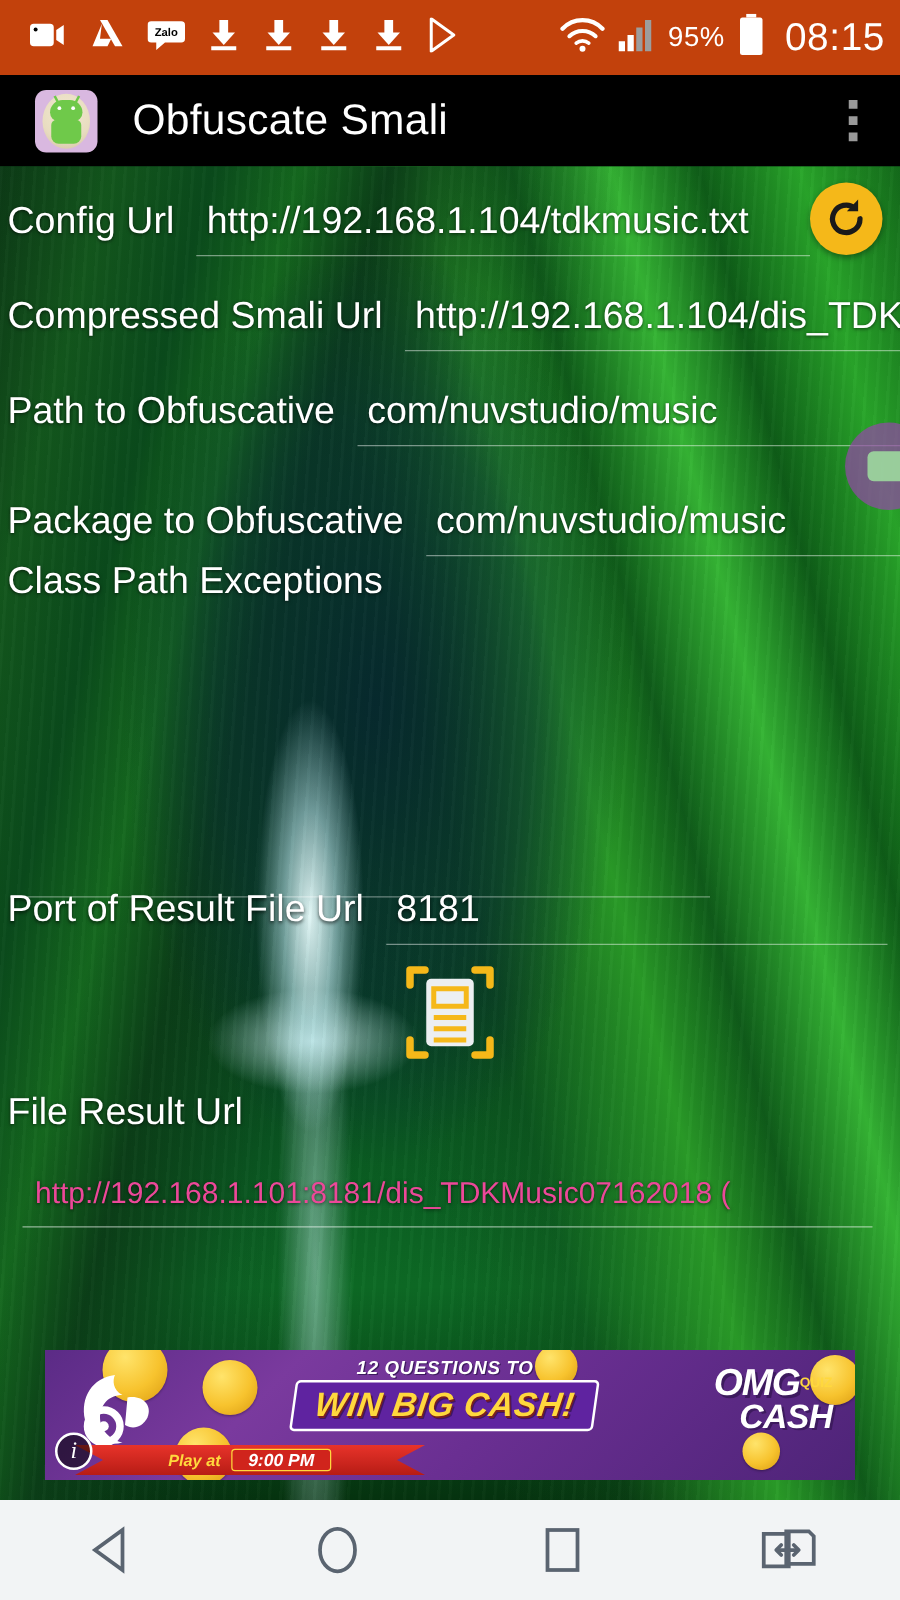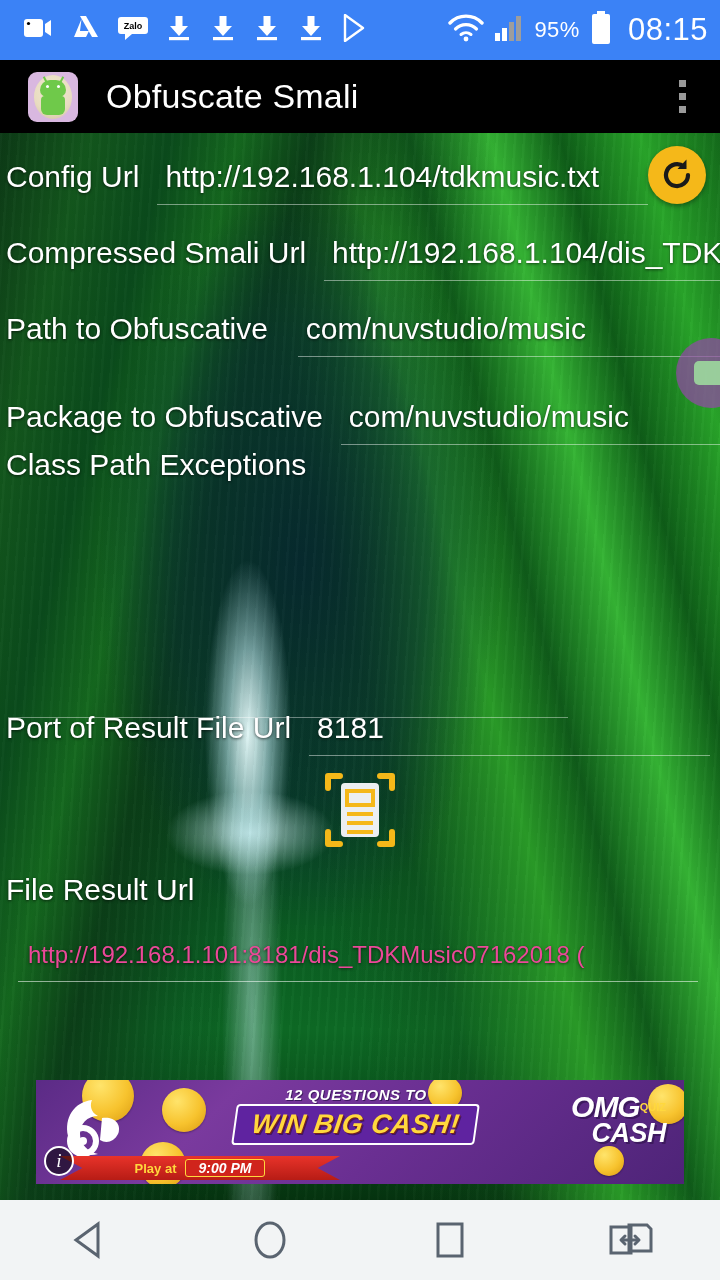--- a/index.html
+++ b/index.html
@@ -6,21 +6,21 @@
   html,body { width:720px; height:1280px; overflow:hidden; }
   body {
     font-family:"Liberation Sans", sans-serif;
     background:#000;
     position:relative;
   }
 
   
   #status-bar{
     position:absolute; top:0; left:0; width:720px; height:60px;
-    background:#3b82f6; display:flex; align-items:center; padding:0 12px 0 24px;
+    background:#c2410c; display:flex; align-items:center; padding:0 12px 0 24px;
   }
   #status-left{ display:flex; align-items:center; gap:18px; flex:1; }
   #status-right{ display:flex; align-items:center; gap:10px; }
   .sicon{ display:block; }
   .battery-pct{ color:#fff; font-size:22px; letter-spacing:.5px; }
   .clock{ color:#fff; font-size:31px; letter-spacing:.5px; margin-left:6px; }
 
   
   #app-bar{
     position:absolute; top:60px; left:0; width:720px; height:73px;
@@ -113,21 +113,21 @@
   .field-value{
     color:#fff; font-size:30px; white-space:nowrap;
     text-shadow:0 1px 3px rgba(0,0,0,.6);
     display:block;
   }
 
   
   #row-config-url     { top:27px; }
   #row-config-url .field-input{ margin-right:72px; }
   #row-compressed-url { top:103px; }
-  #row-path           { top:179px;gap:12px; }
+  #row-path           { top:179px; }
   #row-package        { top:267px; }
 
   
   #row-exceptions{
     position:absolute; left:0; top:315px; width:576px;
   }
   #row-exceptions .field-label{ display:block; }
   #exceptions-input{
     position:relative; margin:0 8px 0 8px; height:236px;
     border-bottom:1.5px solid rgba(255,255,255,.40);
@@ -213,21 +213,21 @@
     color:#ffd83d; font-size:27px; font-weight:bold; font-style:italic;
     letter-spacing:.5px;
     text-shadow:1px 1px 0 #7a1f1f, 2px 2px 0 rgba(0,0,0,.35);
   }
   #ad-ribbon{
     position:absolute; left:24px; top:76px; width:280px; height:24px;
     background:linear-gradient(180deg,#e8332a 0%,#b71c15 100%);
     display:flex; align-items:center; justify-content:center; gap:8px;
     clip-path:polygon(0 0,100% 0,92% 50%,100% 100%,0 100%,8% 50%);
   }
-  #ad-playat{ color:#ffd83d; font-size:13px; font-weight:bold; }
+  #ad-playat{ color:#ffd83d; font-size:13px; font-weight:bold; font-style:italic; }
   #ad-time{
     color:#fff; font-size:14px; font-weight:bold; font-style:italic;
     border:1.5px solid #ffd83d; border-radius:3px; padding:0 13px; background:#d0241c;
   }
   #ad-logo{
     position:absolute; right:18px; top:12px; width:150px; height:80px;
     text-align:right; line-height:1;
   }
   #ad-omg{
     color:#fff; font-size:30px; font-weight:bold; font-style:italic;

